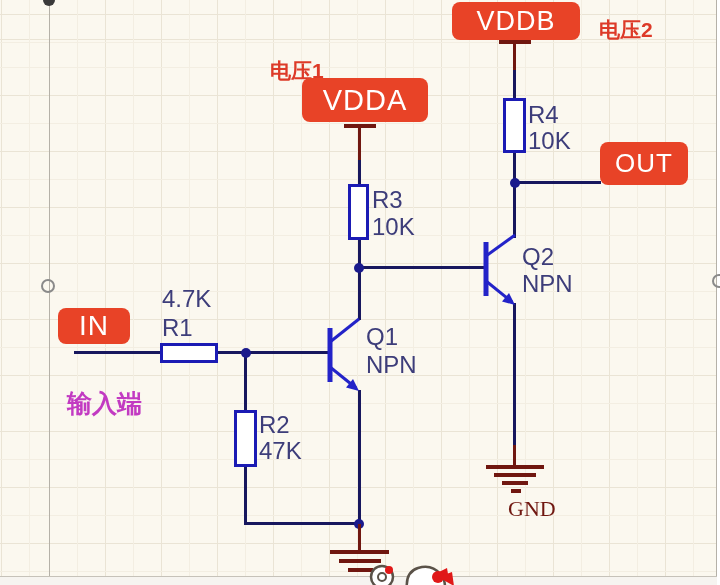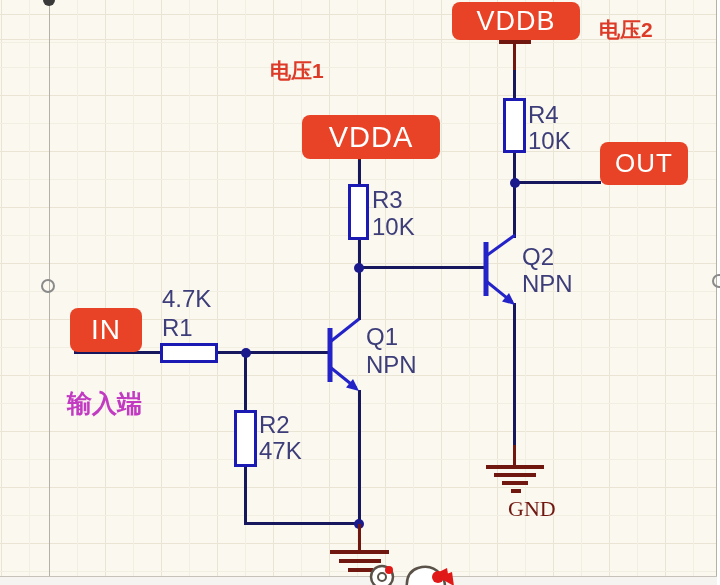--- a/index.html
+++ b/index.html
@@ -136,23 +136,23 @@
   <svg style="left:478px;top:226px;" width="48" height="88" viewBox="0 0 48 88">
     <line x1="8" y1="16" x2="8" y2="70" stroke="#2323c8" stroke-width="5"></line>
     <line x1="8" y1="30" x2="37" y2="9" stroke="#2323c8" stroke-width="3"></line>
     <line x1="8" y1="55" x2="34" y2="76" stroke="#2323c8" stroke-width="3"></line>
     <polygon points="37,79 24,75.5 31,67" fill="#2323c8"></polygon>
   </svg>
   <div class="ctext" style="left:522px;top:245px;">Q2</div>
   <div class="ctext" style="left:522px;top:272px;">NPN</div>
 
   <div class="netlabel" style="left:452px;top:2px;width:128px;height:38px;font-size:27px;">VDDB</div>
-  <div class="netlabel" style="left:302px;top:78px;width:138px;height:44px;font-size:29px;margin-top:37px;">VDDA</div>
+  <div class="netlabel" style="left:302px;top:78px;width:126px;height:44px;font-size:29px;">VDDA</div>
   <div class="netlabel" style="left:600px;top:142px;width:88px;height:43px;font-size:26px;">OUT</div>
-  <div class="netlabel" style="left:58px;top:308px;width:72px;height:44px;font-size:28px;margin-left:12px;">IN</div>
+  <div class="netlabel" style="left:58px;top:308px;width:72px;height:36px;font-size:28px;">IN</div>
 
   <div class="ann-red" style="left:270px;top:57px;">电压1</div>
   <div class="ann-red" style="left:599px;top:16px;text-align:center;">电压2</div>
   <div class="ann-mag" style="left:67px;top:387px;">输入端</div>
 
   <div class="handle-dot" style="left:43px;top:-6px;"></div>
   <div class="handle-ring" style="left:41px;top:279px;"></div>
   <div class="handle-ring" style="left:712px;top:274px;"></div>
 
   <svg style="left:352px;top:560px;z-index:7;" width="110" height="30" viewBox="0 0 110 30">

